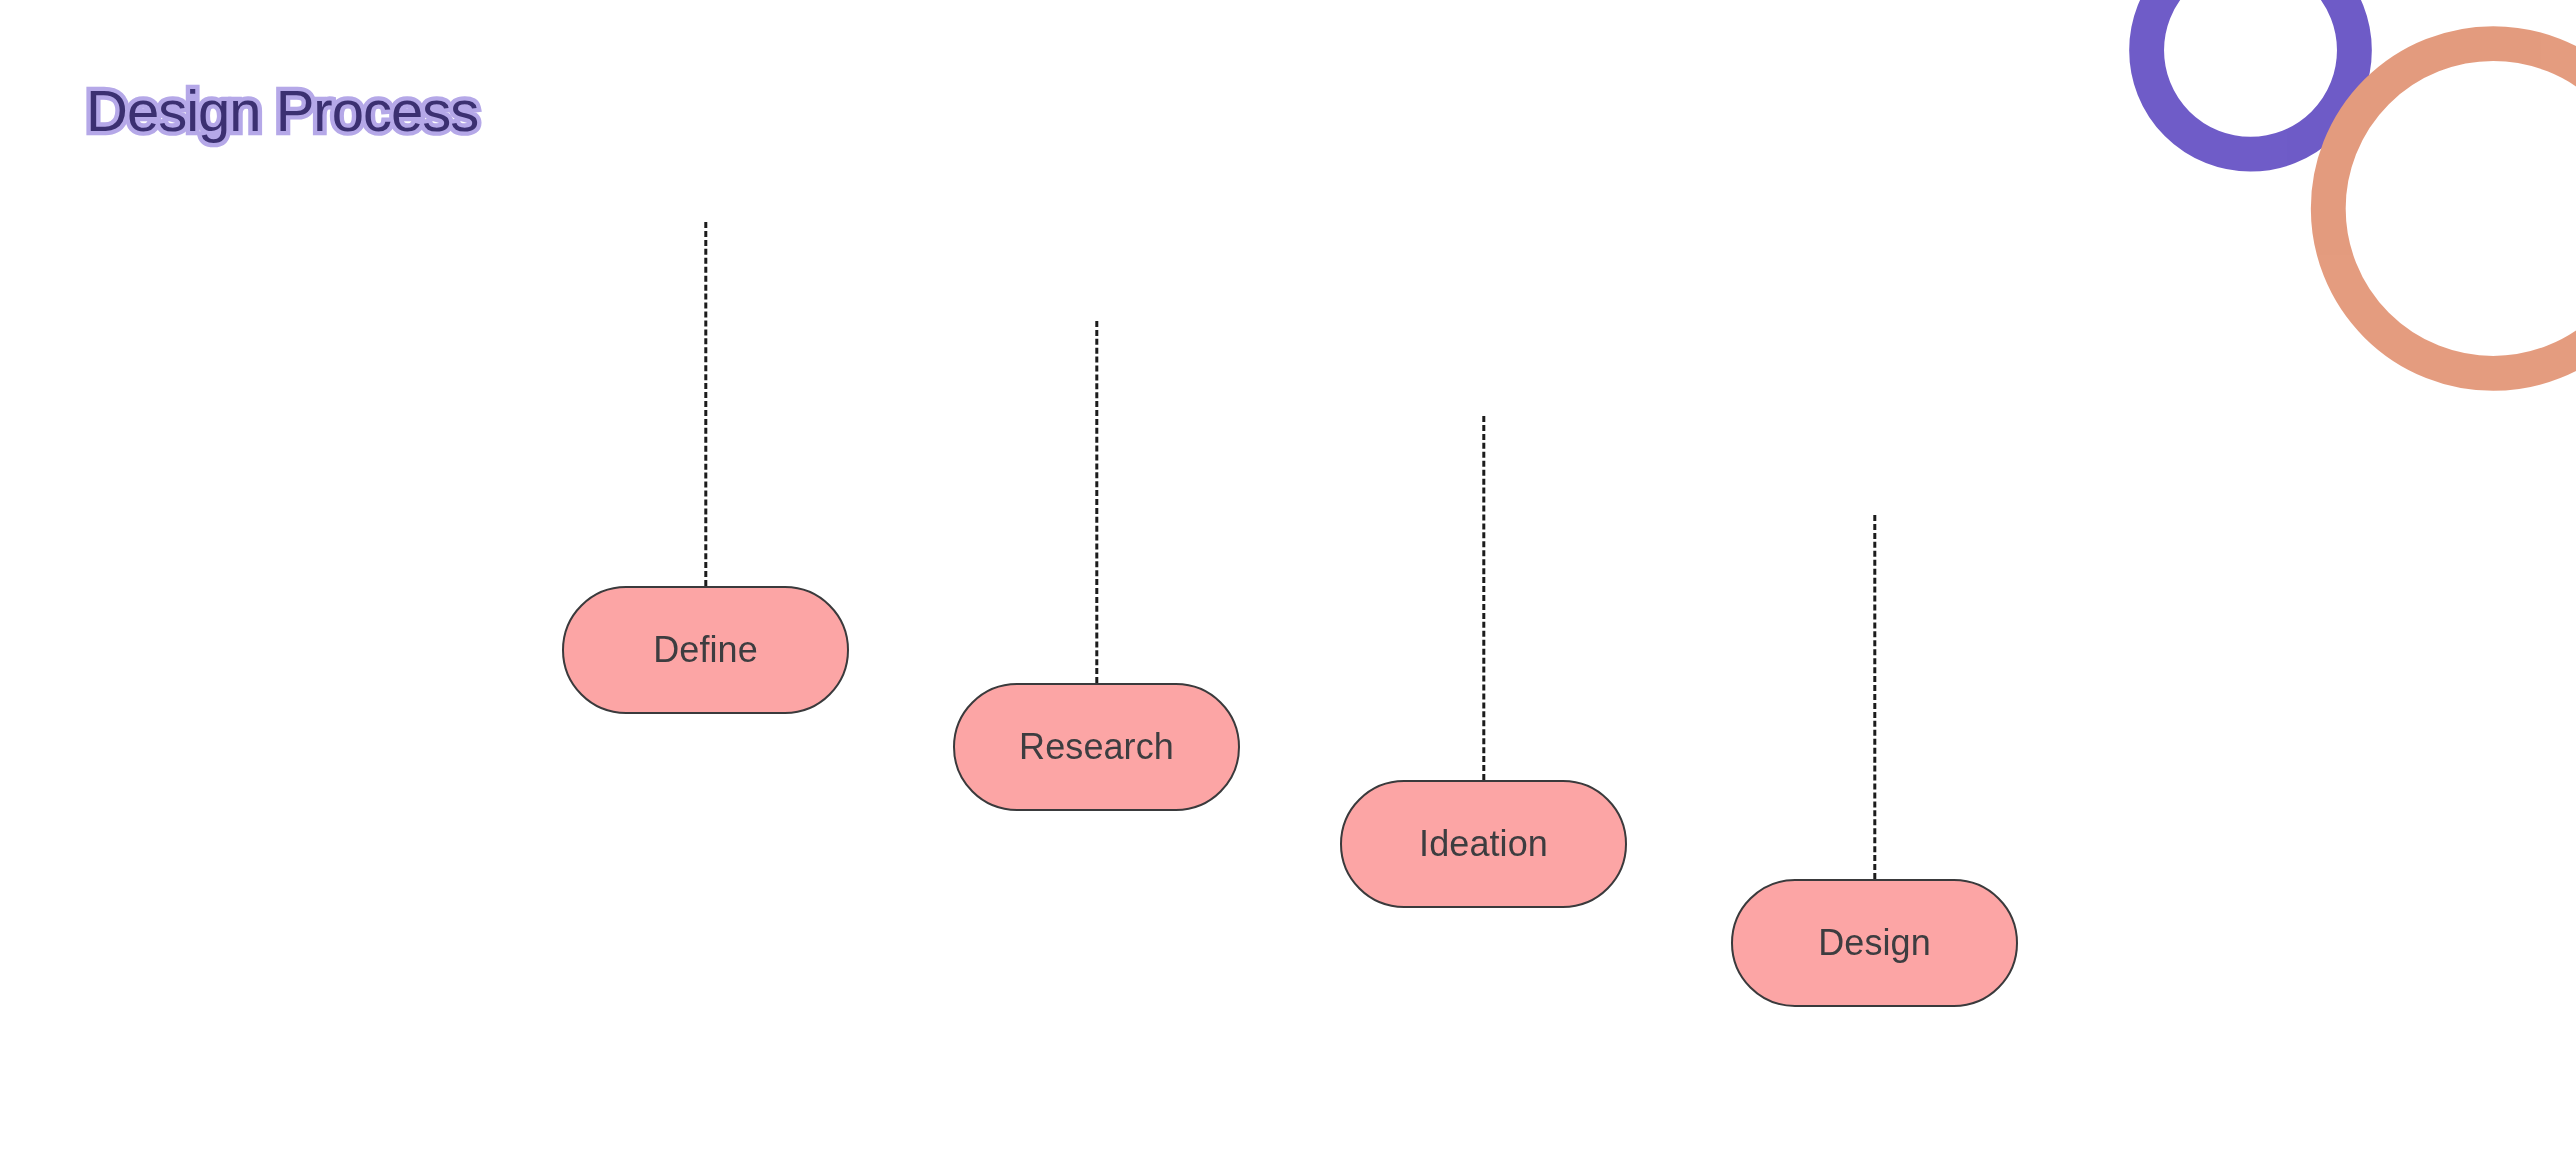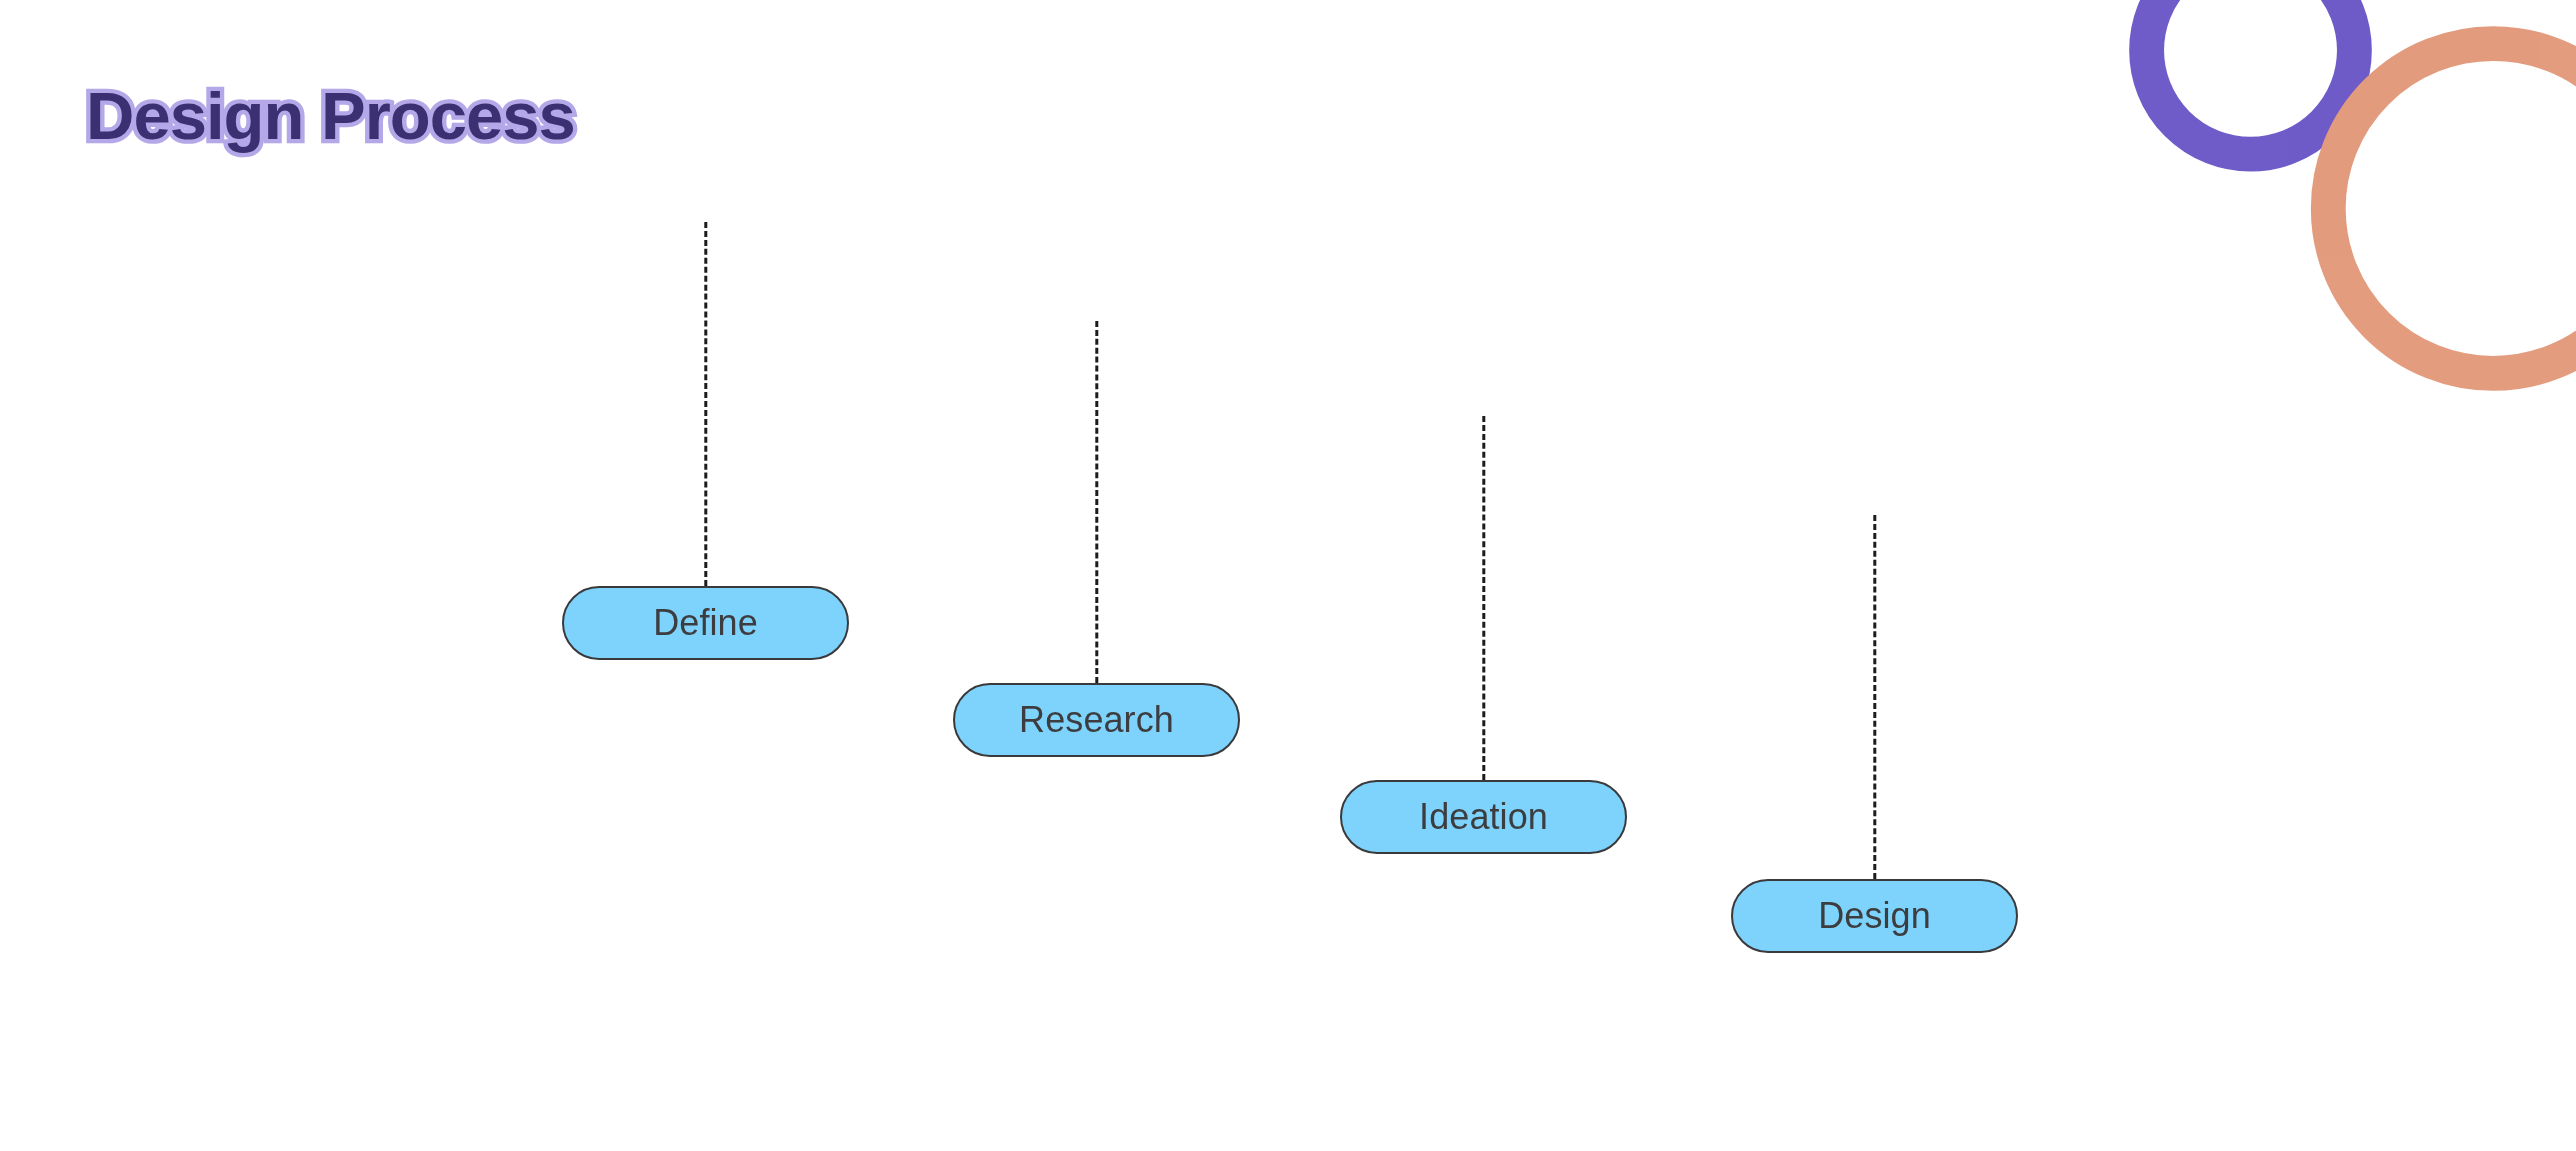--- a/index.html
+++ b/index.html
@@ -40,22 +40,22 @@
     display: block;
     width: 100%;
     height: 100%;
   }
 
   
   .page-title {
     position: absolute;
     left: 86px;
     top: 82px;
-    font-size: 67px;
-    font-weight: 700;
+    font-size: 58px;
+    font-weight: 400;
     letter-spacing: -1px;
     line-height: 1.0;
     color: #3B3071;
     -webkit-text-stroke: 8.7px #B5A8E8;
     paint-order: stroke fill;
     white-space: nowrap;
     font-family: "Liberation Sans", sans-serif;
   }
 
   
@@ -77,24 +77,24 @@
     border-left: 3.4px dashed #1c1c1c;
     left: 50%;
     transform: translateX(-1.7px);
     bottom: 100%;
   }
 
   .step-pill {
     position: relative;
     box-sizing: border-box;
     width: 287px;
-    height: 74px;
+    height: 128px;
     border: 2px solid #3a3a3c;
     border-radius: 670px;
-    background: #7dd3fc;
+    background: #fca5a5;
     display: flex;
     align-items: center;
     justify-content: center;
   }
 
   .step-label {
     font-size: 36px;
     font-weight: 400;
     color: #3d3d40;
     letter-spacing: 0.1px;

